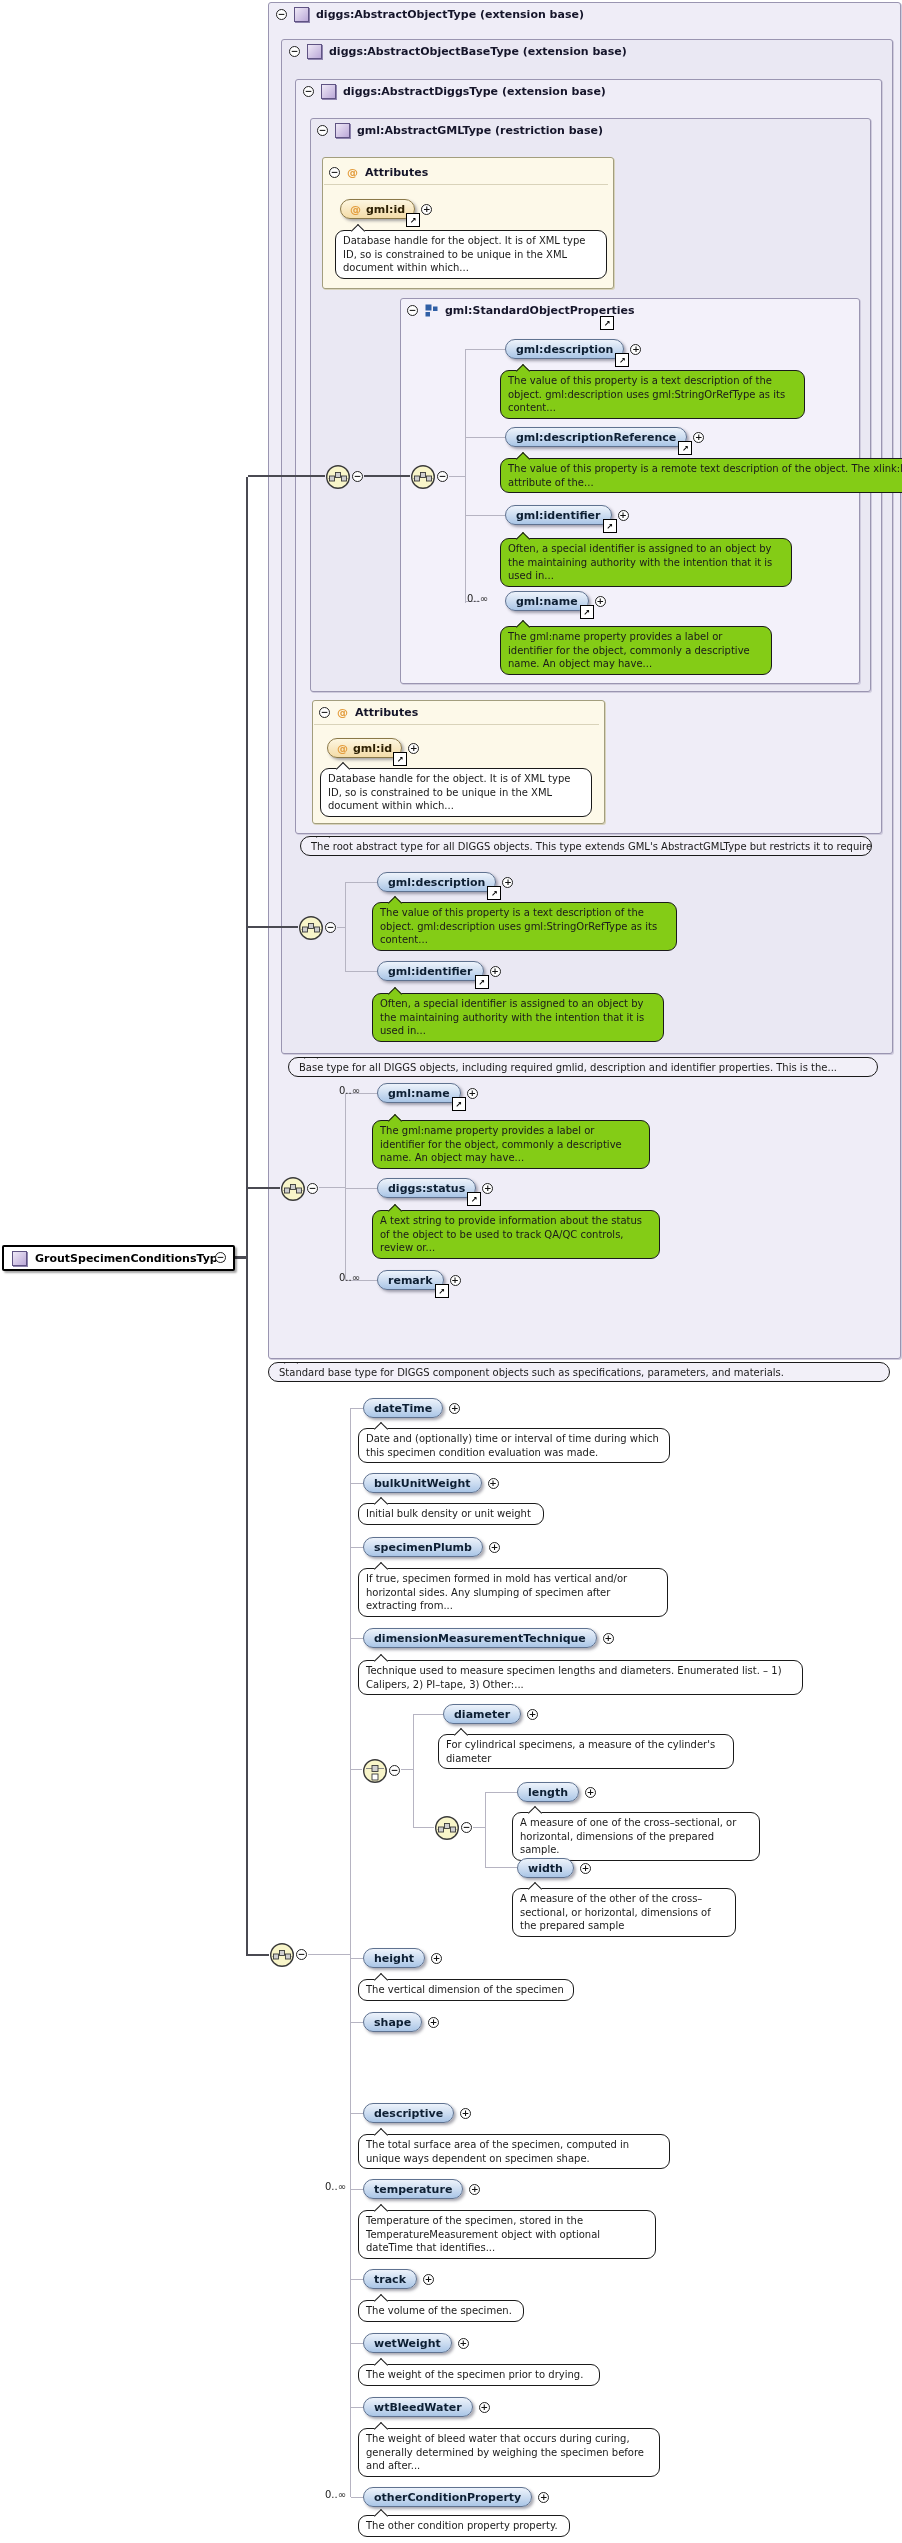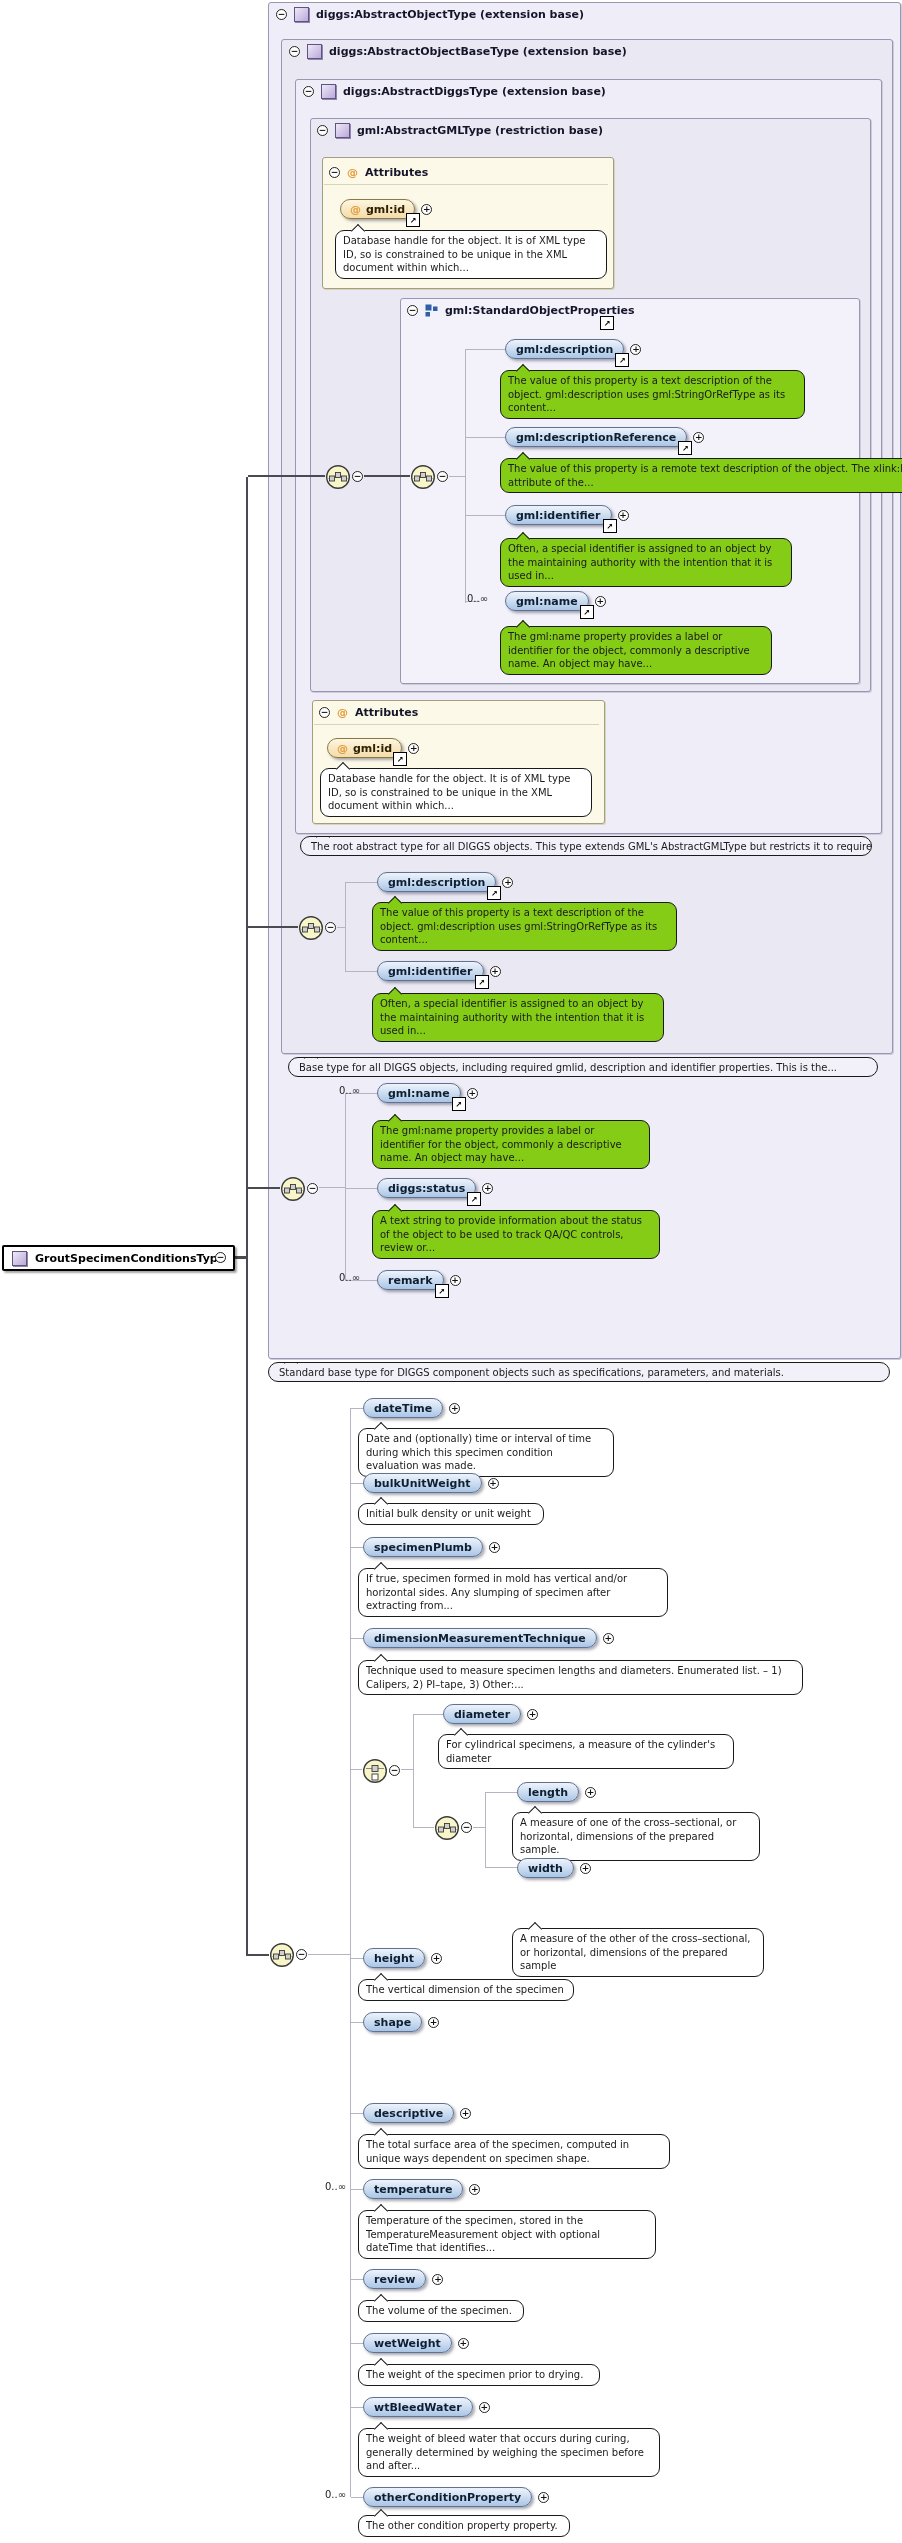--- a/index.html
+++ b/index.html
@@ -304,21 +304,21 @@
   <div class="pm minus pmabs" style="left:215px;top:1252px"></div>
 
   <div class="banner" style="left:268px;top:1362px;width:622px">Standard base type for DIGGS component objects such as specifications, parameters, and materials.</div>
 
   <div class="el" style="left:363px;top:1397px">
       <div class="chip">
         <span>dateTime</span>
       </div>
       <div class="pm plus"></div>
     </div>
-  <div class="doc" style="left:358px;top:1428px;width:256px">Date and (optionally) time or interval of time during which this specimen condition evaluation was made.</div>
+  <div class="doc" style="left:358px;top:1428px;width:312px">Date and (optionally) time or interval of time during which this specimen condition evaluation was made.</div>
   <div class="el" style="left:363px;top:1472px">
       <div class="chip">
         <span>bulkUnitWeight</span>
       </div>
       <div class="pm plus"></div>
     </div>
   <div class="doc" style="left:358px;top:1503px;width:186px">Initial bulk density or unit weight</div>
   <div class="el" style="left:363px;top:1536px">
       <div class="chip">
         <span>specimenPlumb</span>
@@ -346,21 +346,21 @@
       </div>
       <div class="pm plus"></div>
     </div>
   <div class="doc" style="left:512px;top:1812px;width:248px">A measure of one of the cross–sectional, or horizontal, dimensions of the prepared sample.</div>
   <div class="el" style="left:517px;top:1857px">
       <div class="chip">
         <span>width</span>
       </div>
       <div class="pm plus"></div>
     </div>
-  <div class="doc" style="left:512px;top:1928px;width:252px">A measure of the other of the cross–sectional, or horizontal, dimensions of the prepared sample</div>
+  <div class="doc" style="left:512px;top:1888px;width:224px">A measure of the other of the cross–sectional, or horizontal, dimensions of the prepared sample</div>
   <div class="el" style="left:363px;top:1947px">
       <div class="chip">
         <span>height</span>
       </div>
       <div class="pm plus"></div>
     </div>
   <div class="doc" style="left:358px;top:1979px;width:216px">The vertical dimension of the specimen</div>
   <div class="el" style="left:363px;top:2011px">
       <div class="chip">
         <span>shape</span>
@@ -377,21 +377,21 @@
   <span class="occ" style="left:325px;top:2181px">0..∞</span>
   <div class="el" style="left:363px;top:2178px">
       <div class="chip">
         <span>temperature</span>
       </div>
       <div class="pm plus"></div>
     </div>
   <div class="doc" style="left:358px;top:2210px;width:298px">Temperature of the specimen, stored in the TemperatureMeasurement object with optional dateTime that identifies...</div>
   <div class="el" style="left:363px;top:2268px">
       <div class="chip">
-        <span>review</span>
+        <span>track</span>
       </div>
       <div class="pm plus"></div>
     </div>
   <div class="doc" style="left:358px;top:2300px;width:166px">The volume of the specimen.</div>
   <div class="el" style="left:363px;top:2332px">
       <div class="chip">
         <span>wetWeight</span>
       </div>
       <div class="pm plus"></div>
     </div>

